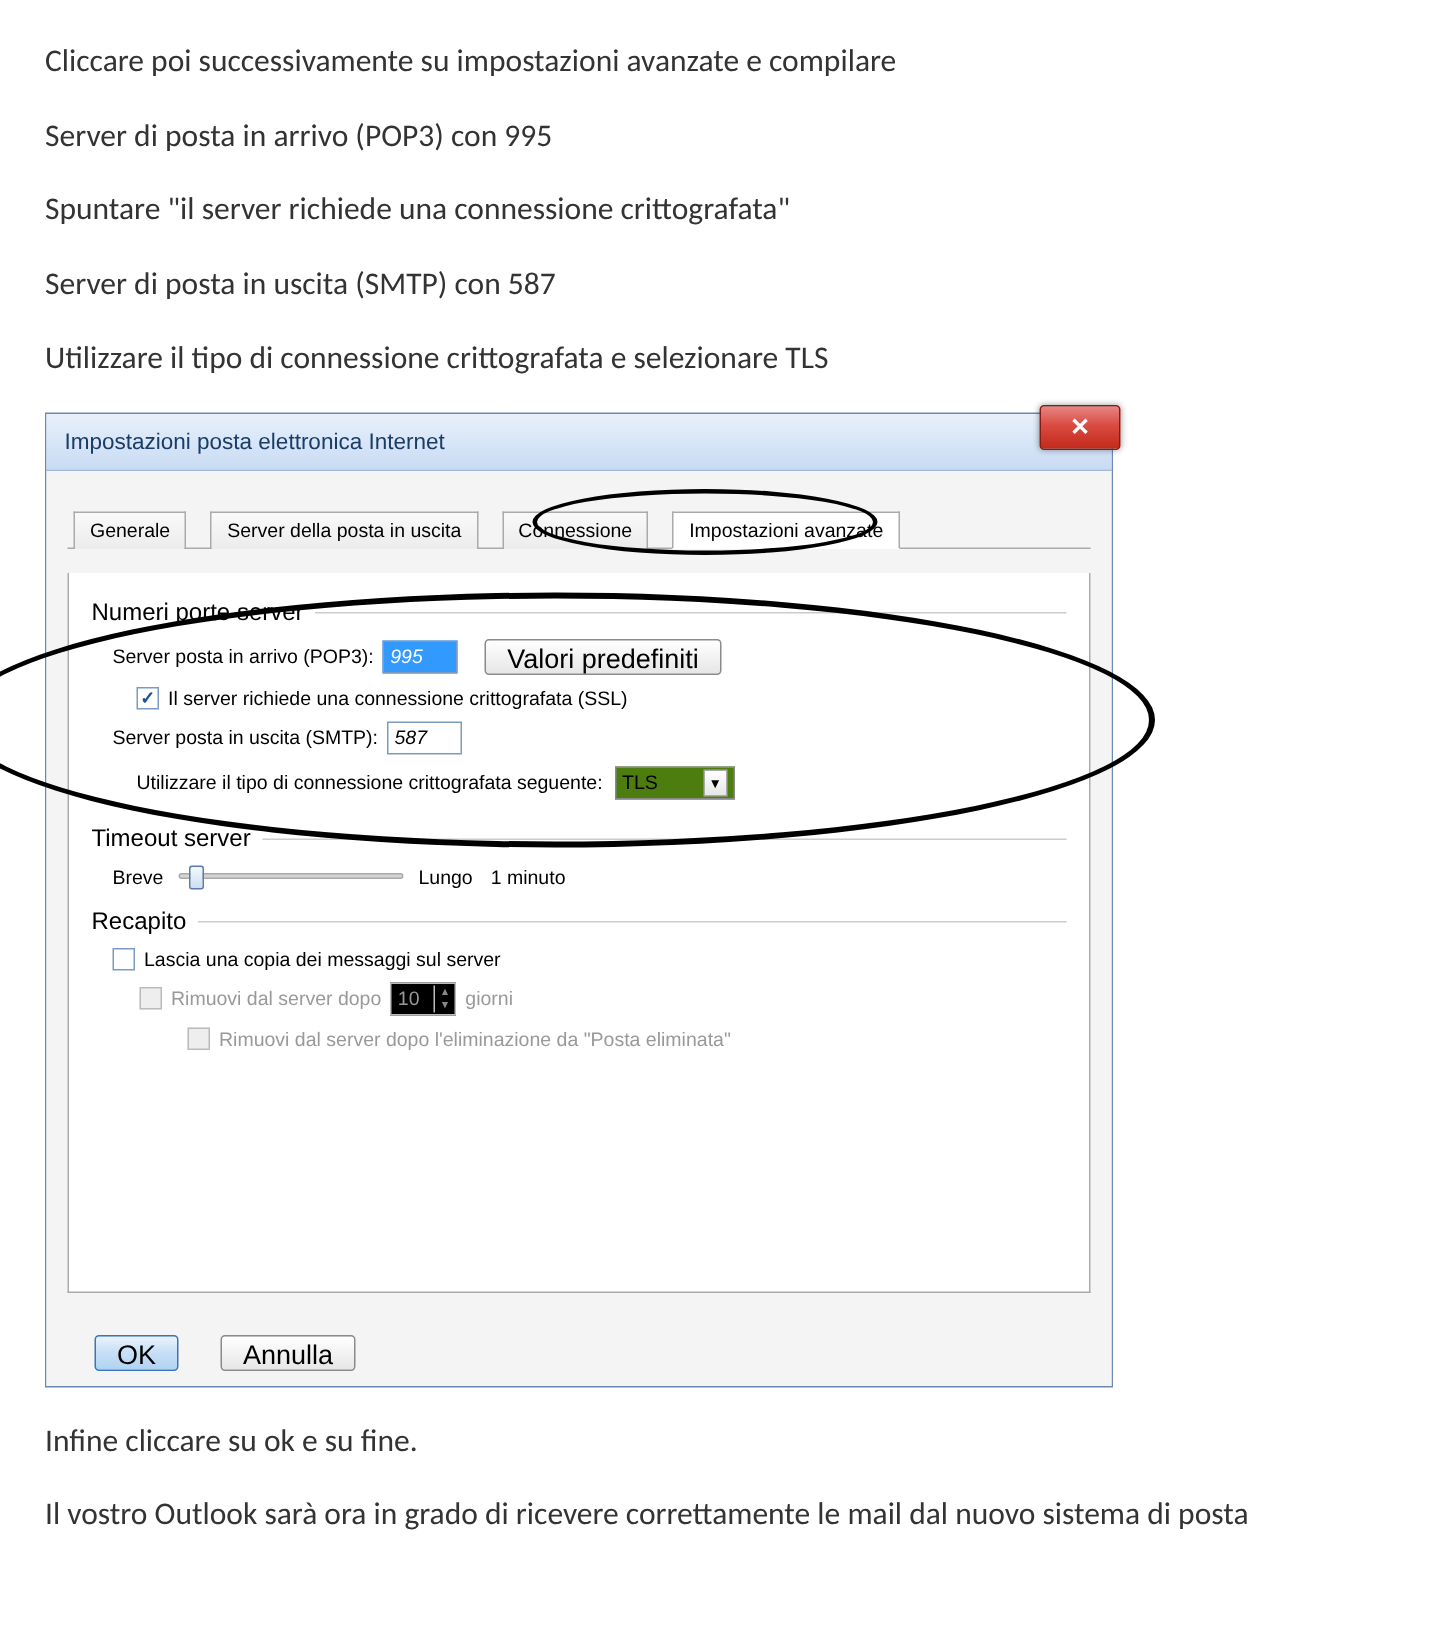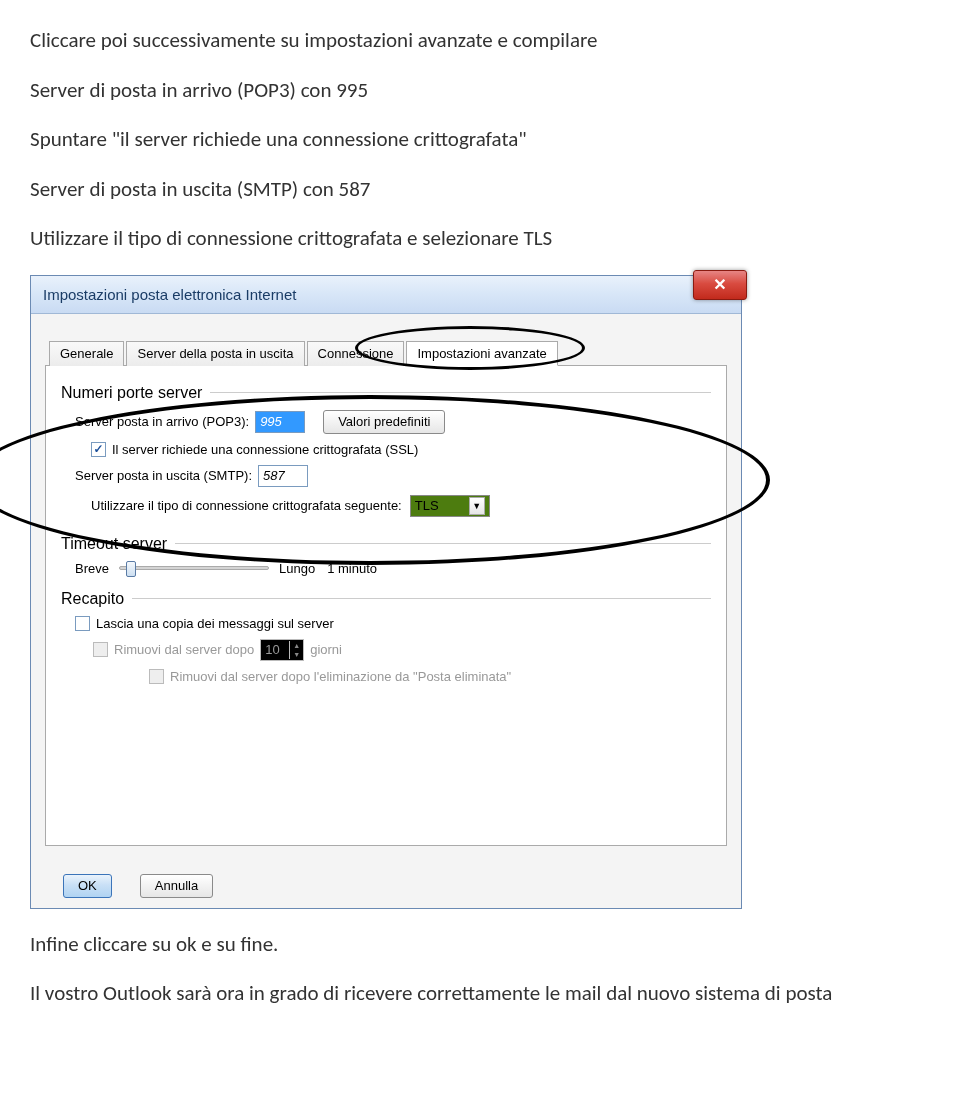--- a/index.html
+++ b/index.html
@@ -58,23 +58,24 @@
     font-weight: bold;
     font-size: 16px;
     box-shadow: 0 0 4px rgba(0,0,0,0.4);
   }
   .dialog-body {
     background: #f4f4f4;
     padding: 6px 4px 8px 4px;
   }
   .tabstrip {
     display: flex;
-    margin: 20px 10px 0 10px;
+    margin: 20px 10px 16px 10px;
     border-bottom: 1px solid #aaa;
     padding-left: 4px;
+    gap: 14px;
   }
   .tab {
     padding: 4px 10px;
     border: 1px solid #aaa;
     border-bottom: none;
     background: linear-gradient(#f9f9f9, #ececec);
     font-size: 13px;
     margin-right: 2px;
     position: relative;
     top: 1px;
@@ -130,21 +131,21 @@
   .num-input.highlight {
     background: #3299ff;
     color: #fff;
   }
   .btn {
     height: 24px;
     padding: 2px 14px;
     border: 1px solid #8a8a8a;
     background: linear-gradient(#fff, #e6e6e6);
     border-radius: 3px;
-    font-size: 13px;
+    font-size: 18px;
     margin-left: 18px;
   }
   .checkbox-row {
     margin-left: 30px;
   }
   .cbox {
     width: 15px;
     height: 15px;
     border: 1px solid #7a9bbf;
     background: #fff;
@@ -338,21 +339,21 @@
           <span class="spinner">
             <span>10</span>
             <span class="spinner-arrows">
               <span>▲</span>
               <span>▼</span>
             </span>
           </span>
           <span class="disabled-text">giorni</span>
         </div>
 
-        <div class="row checkbox-row" style="margin-left:40px;padding-left:48px;">
+        <div class="row checkbox-row" style="margin-left:16px;padding-left:48px;">
           <span class="cbox disabled"></span>
           <span class="disabled-text">Rimuovi dal server dopo l'eliminazione da "Posta eliminata"</span>
         </div>
 
       </div>
     </div>
     <div class="footer-btns">
       <button class="btn ok">OK</button>
       <button class="btn">Annulla</button>
     </div>

